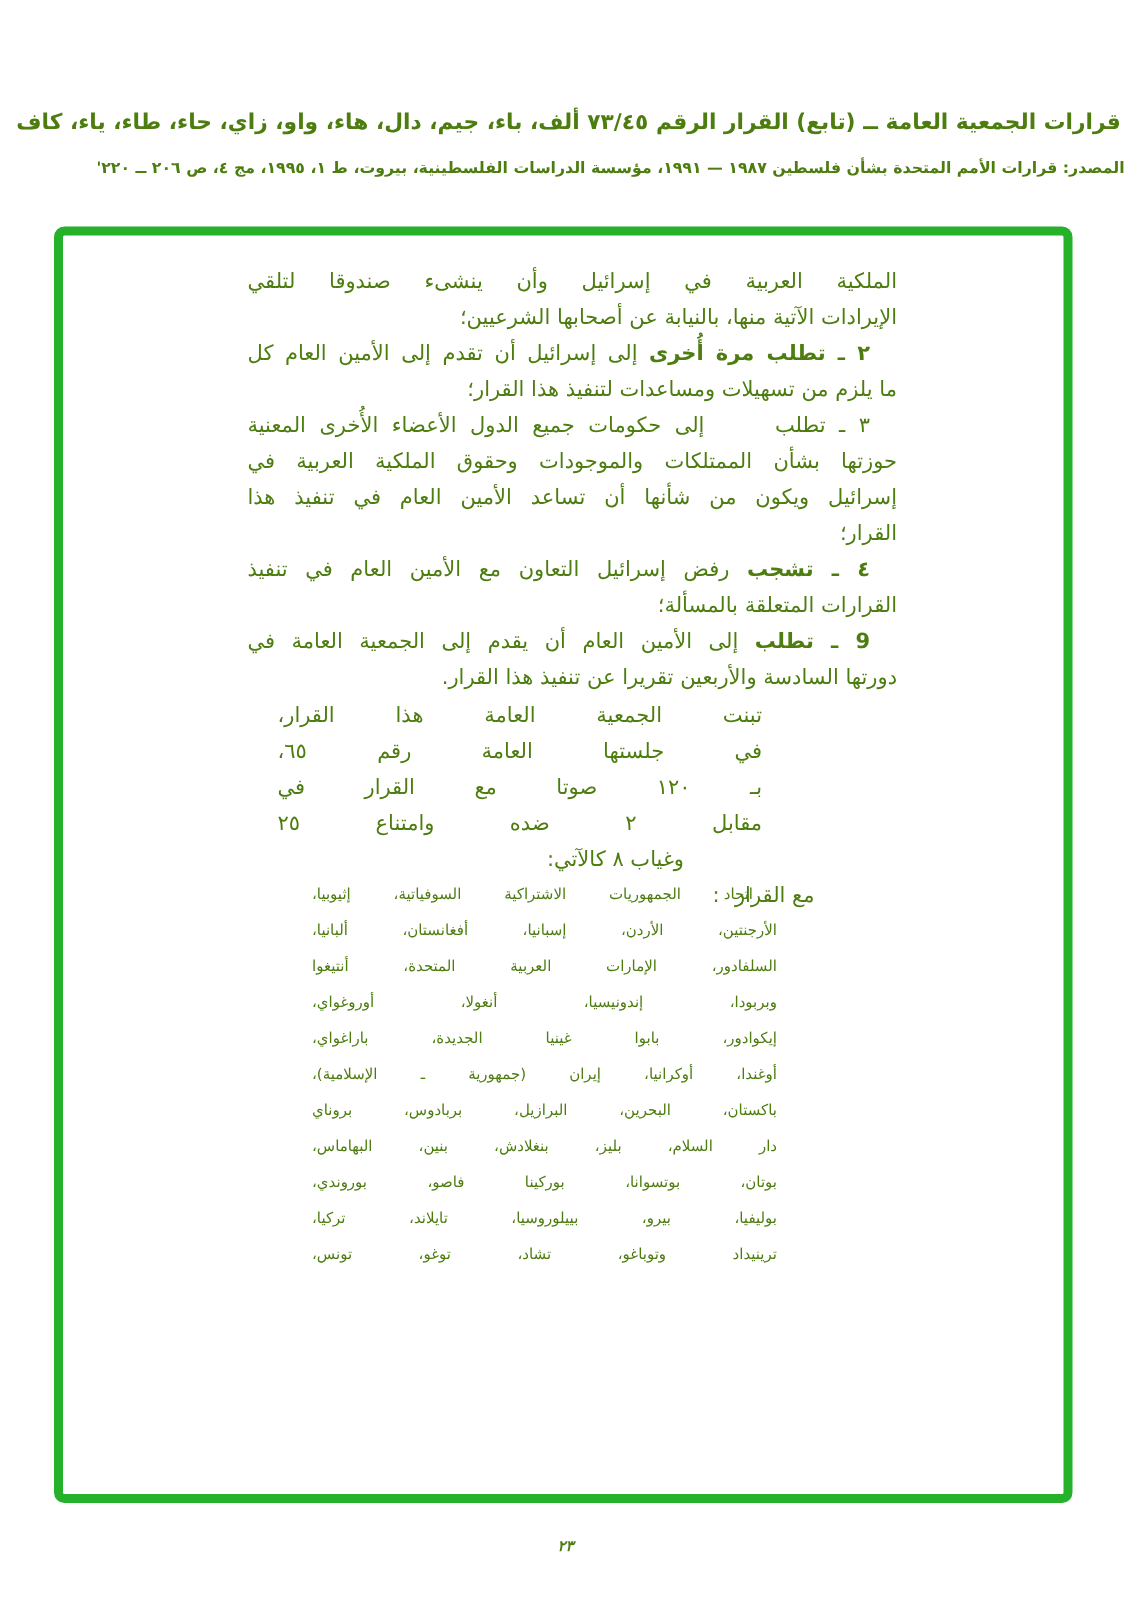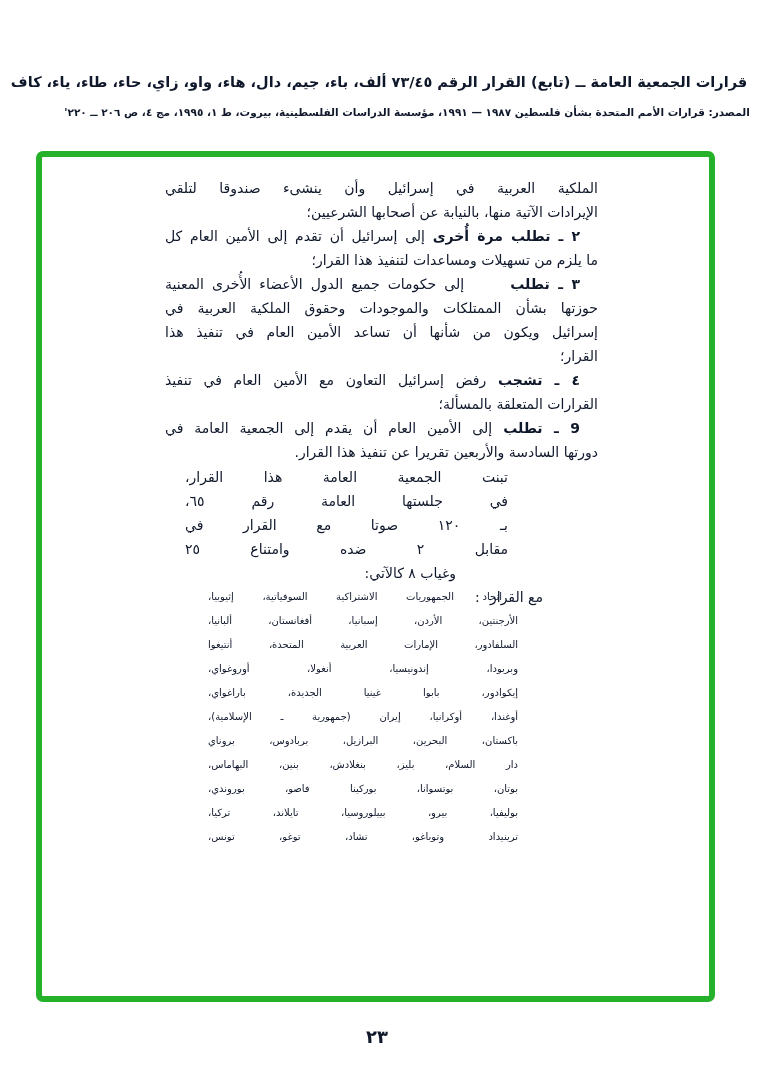--- a/index.html
+++ b/index.html
@@ -1,18 +1,18 @@
 <!DOCTYPE html>
 <html lang="ar"><head>
 <meta charset="utf-8">
 <style>
   html,body{margin:0;padding:0;background:#ffffff;}
   .page{
     position:relative;width:758px;height:1078px;background:#ffffff;
-    font-family:"DejaVu Sans",sans-serif;color:#0f172a;overflow:hidden;
+    font-family:"DejaVu Sans",sans-serif;color:#4d7c0f;overflow:hidden;
   }
   
   .hdr-title{
     position:absolute;top:74px;left:0;width:758px;height:22px;
     text-align:center;font-weight:bold;font-size:14.5px;white-space:nowrap;
     direction:rtl;
   }
   .hdr-source{
     position:absolute;top:106px;left:0;width:758px;height:16px;
     text-align:center;font-weight:bold;font-size:10.5px;white-space:nowrap;
@@ -45,42 +45,42 @@
     display:flex;justify-content:space-between;align-items:flex-start;
   }
   .vote-list{
     margin-right:80px;width:310px;font-size:10px;text-indent:16px;
   }
   .vote-list .line{text-indent:0;}
   .vote-list .line:first-child{text-indent:16px;}
   
   .page-num{
     position:absolute;top:1026px;left:0;width:754px;height:20px;
-    text-align:center;font-weight:bold;font-size:18px;
+    text-align:center;font-weight:bold;font-size:10px;font-style:italic;
   }
 </style>
 </head>
 <body>
 
 <div class="page">
 
   <div class="hdr-title">قرارات الجمعية العامة ــ (تابع) القرار الرقم ٧٣/٤٥ ألف، باء، جيم، دال، هاء، واو، زاي، حاء، طاء، ياء، كاف</div>
 
   <div class="hdr-source">المصدر: قرارات الأمم المتحدة بشأن فلسطين ١٩٨٧ — ١٩٩١، مؤسسة الدراسات الفلسطينية، بيروت، ط ١، ١٩٩٥، مج ٤، ص ٢٠٦ ــ ٢٢٠'</div>
 
   <div class="frame"></div>
 
   <div class="content">
 
     <div>
         <div class="line l-full"><span>الملكية العربية في إسرائيل وأن ينشىء صندوقا لتلقي</span></div>
         <div class="line l-end"><span>الإيرادات الآتية منها، بالنيابة عن أصحابها الشرعيين؛</span></div>
         <div class="line l-start"><span style="font-weight: bold;">٢ ـ تطلب مرة أُخرى</span><span> إلى إسرائيل أن تقدم إلى الأمين العام كل</span></div>
         <div class="line l-end"><span>ما يلزم من تسهيلات ومساعدات لتنفيذ هذا القرار؛</span></div>
-        <div class="line l-start"><span style="font-weight: bold; margin-left: 38px;">٣ ـ تطلب</span><span> إلى حكومات جميع الدول الأعضاء الأُخرى المعنية</span></div>
+        <div class="line l-start"><span style="font-weight: normal; margin-left: 38px;">٣ ـ تطلب</span><span> إلى حكومات جميع الدول الأعضاء الأُخرى المعنية</span></div>
         <div class="line l-full"><span>حوزتها بشأن الممتلكات والموجودات وحقوق الملكية العربية في</span></div>
         <div class="line l-full"><span>إسرائيل ويكون من شأنها أن تساعد الأمين العام في تنفيذ هذا</span></div>
         <div class="line l-end"><span>القرار؛</span></div>
         <div class="line l-start"><span style="font-weight: bold;">٤ ـ تشجب</span><span> رفض إسرائيل التعاون مع الأمين العام في تنفيذ</span></div>
         <div class="line l-end"><span>القرارات المتعلقة بالمسألة؛</span></div>
         <div class="line l-start"><span style="font-weight: bold;">9 ـ تطلب</span><span> إلى الأمين العام أن يقدم إلى الجمعية العامة في</span></div>
         <div class="line l-end"><span>دورتها السادسة والأربعين تقريرا عن تنفيذ هذا القرار.</span></div>
       </div>
 
     <div class="adoption">

